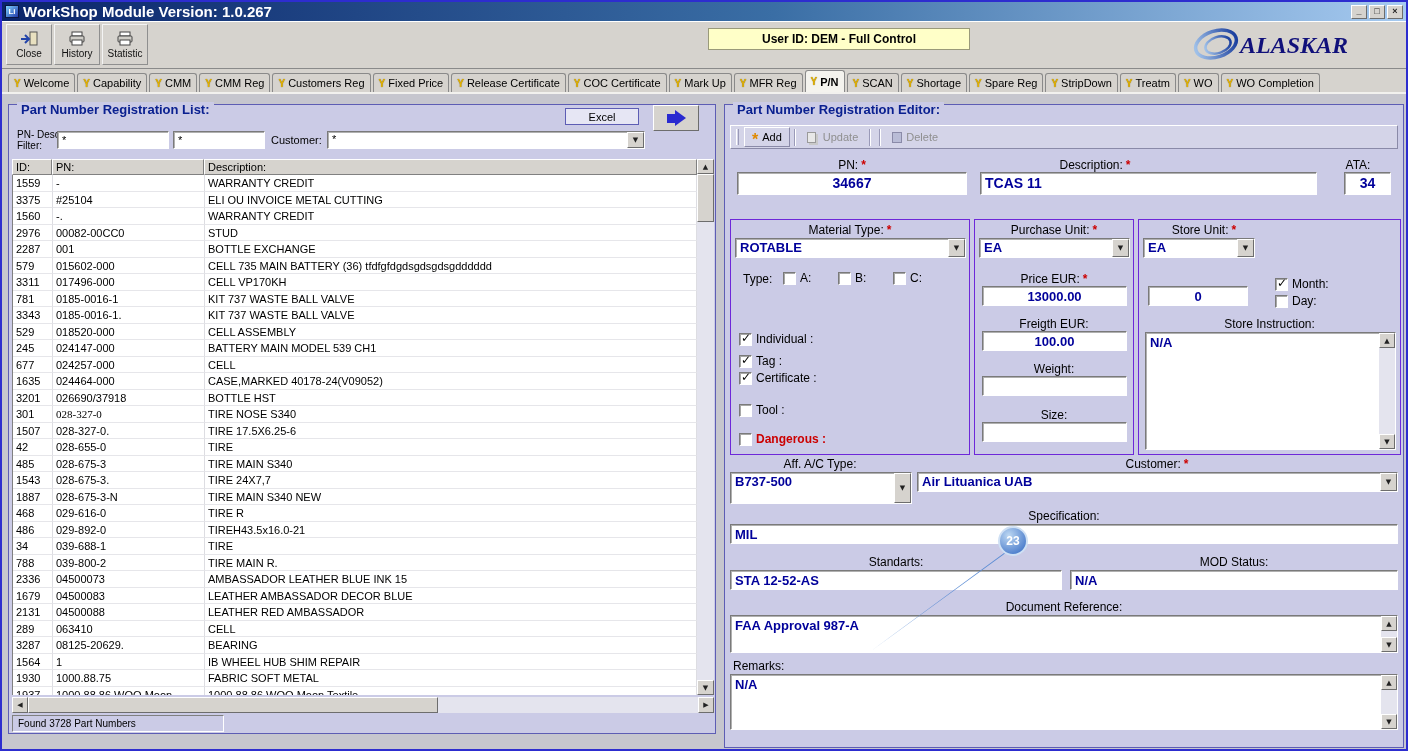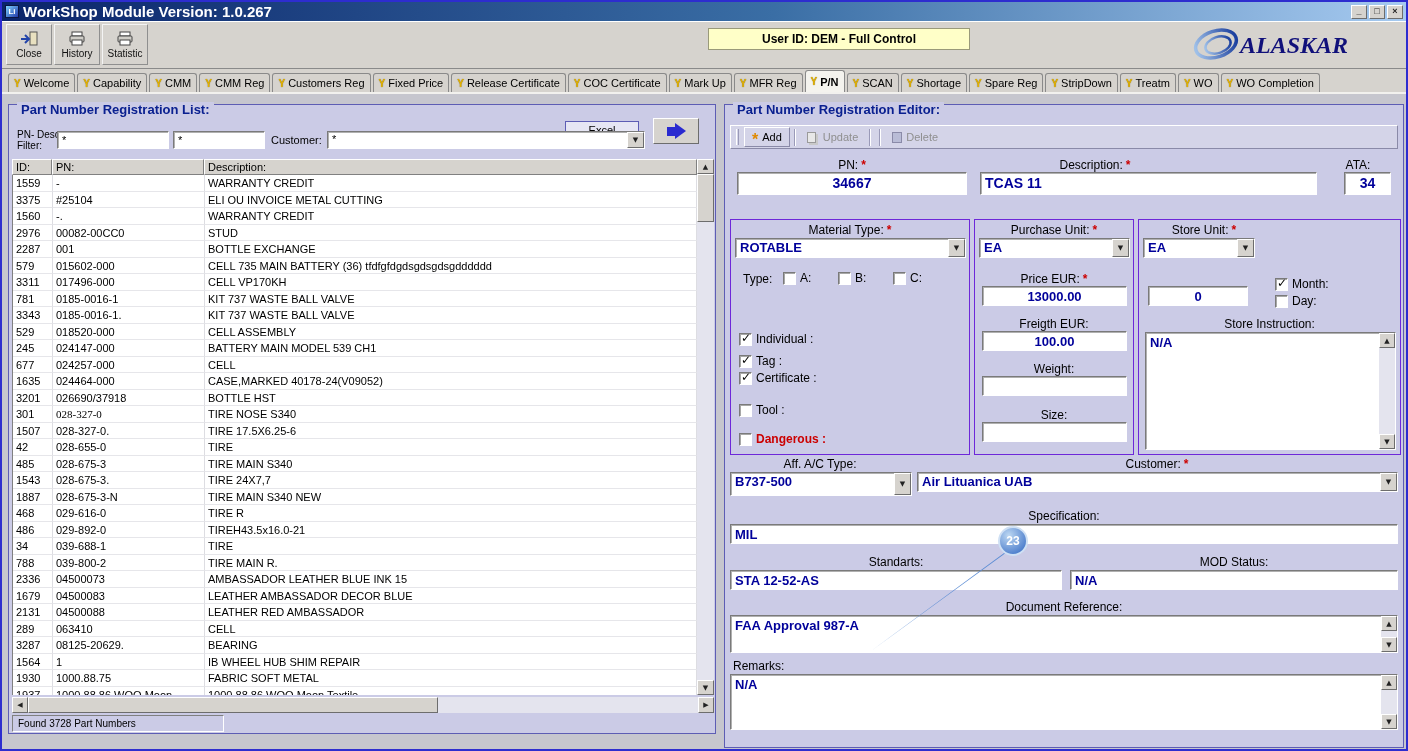--- a/index.html
+++ b/index.html
@@ -79,21 +79,21 @@
     font-size:12px; color:#000; white-space:nowrap; }
   .cbox { width:13px; height:13px; background:#fff; border:1px solid;
     border-color:#7a7a7a #ffffff #ffffff #7a7a7a;
     box-shadow:inset 1px 1px 0 rgba(80,80,80,.5); position:relative;
     font-family:"DejaVu Sans",sans-serif; flex:0 0 13px; }
   .cbox.on::after { content:"✓"; position:absolute; left:1px; top:-3px;
     font-size:12px; font-weight:bold; color:#000; }
   .danger { color:#cc0000; font-weight:bold; }
 
   
-  .btn { display:flex; align-items:center; justify-content:center; font-size:11px; color:#000;margin-top:13px; }
+  .btn { display:flex; align-items:center; justify-content:center; font-size:11px; color:#000; }
   .excel { background:#e6e6f4; border:1px solid #5d5db4; }
   .raised { background:#d6d3ce; border:1px solid; border-color:#fff #6d6d6d #6d6d6d #fff; }
   .abar { width:8px; height:9px; background:#2a2ad0; display:inline-block; }
   .atri { width:0; height:0; border-top:8px solid transparent; border-bottom:8px solid transparent;
     border-left:11px solid #2a2ad0; display:inline-block; }
 
   
   .thead { display:flex; height:16px; }
   .hcell { background:#d6d3ce; border:1px solid; border-color:#fff #808080 #808080 #fff;
     font-size:11px; padding:1px 3px 0; color:#000; overflow:hidden; white-space:nowrap; }
@@ -600,21 +600,21 @@
           <div class="tatext">N/A</div>
           <div class="vscroll" style="width:16px;">
             <div class="sbtn up"></div>
             <div class="strack"></div>
             <div class="sbtn down"></div>
           </div>
         </div>
       </div>
 
       <div class="lbl center" style="left:5px; top:352px; width:180px;">Aff. A/C Type:</div>
-      <div class="combo" style="left:5px; top:367px; width:182px; height:24px;">
+      <div class="combo" style="left:5px; top:367px; width:182px; height:32px;">
         <span class="combo-val">B737-500</span>
         <span class="ddbtn"></span>
       </div>
       <div class="lbl center" style="left:192px; top:352px; width:480px;">
         <span>Customer:</span><span class="req">*</span></div>
       <div class="combo" style="left:192px; top:367px; width:481px; height:20px;">
         <span class="combo-val">Air Lituanica UAB</span>
         <span class="ddbtn"></span>
       </div>
 

